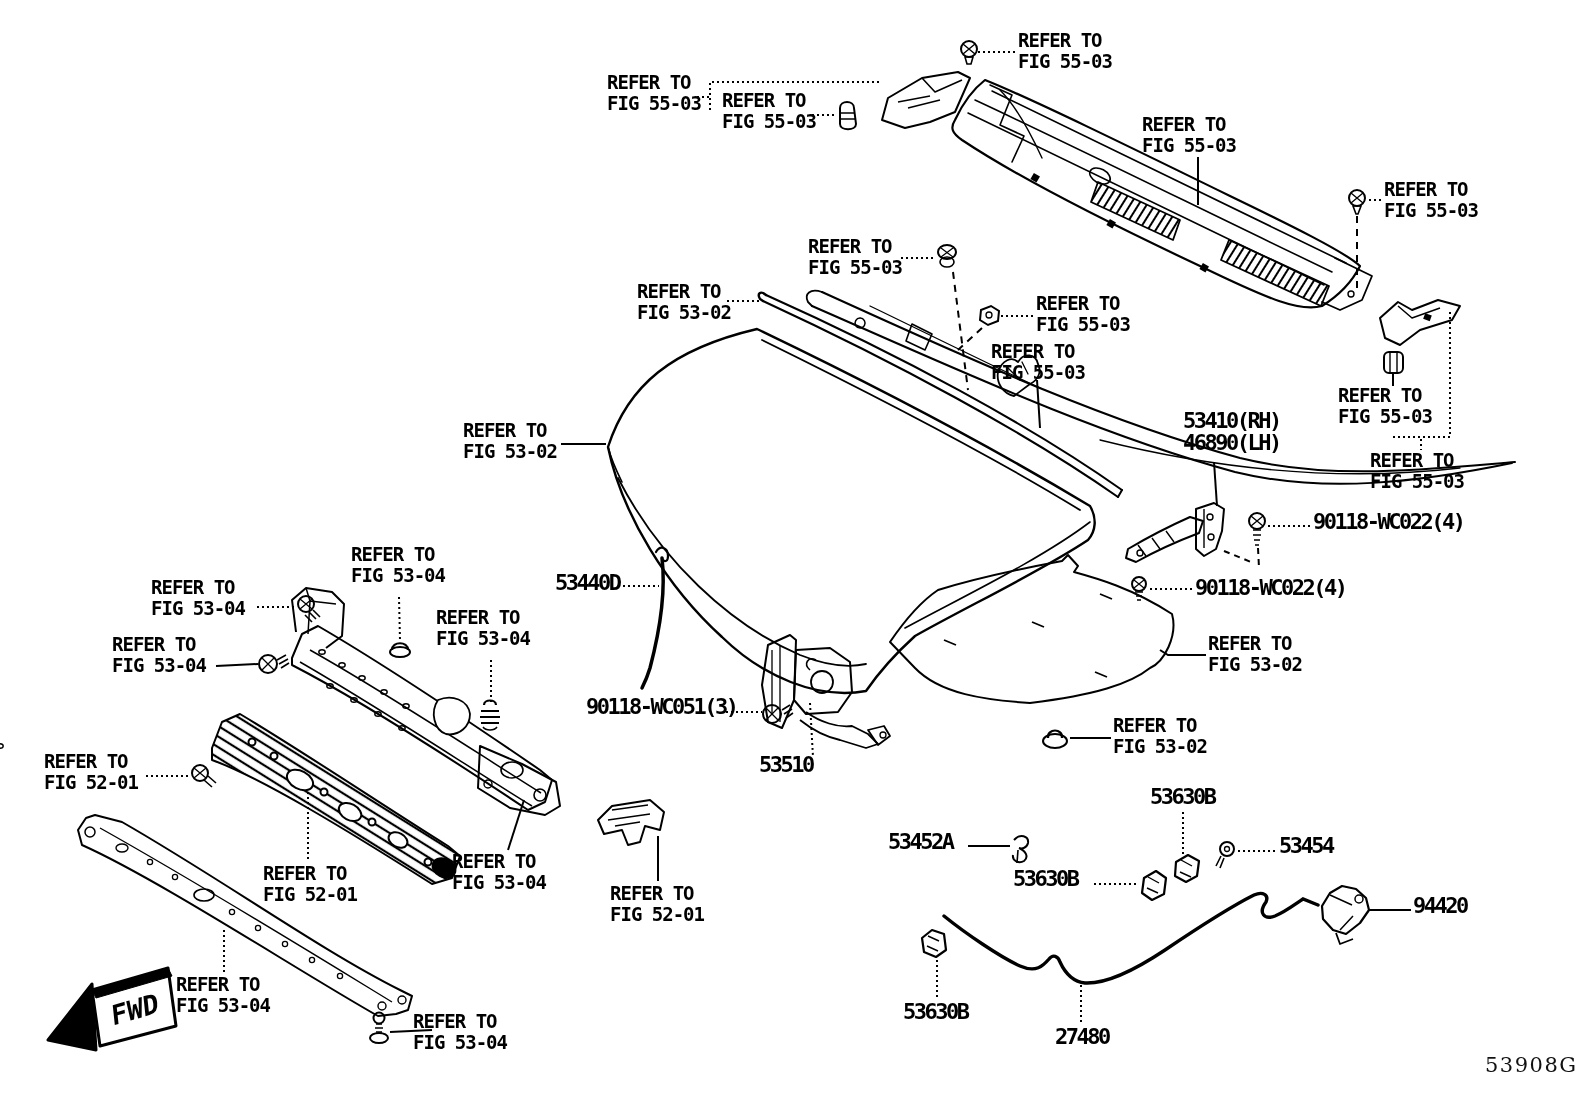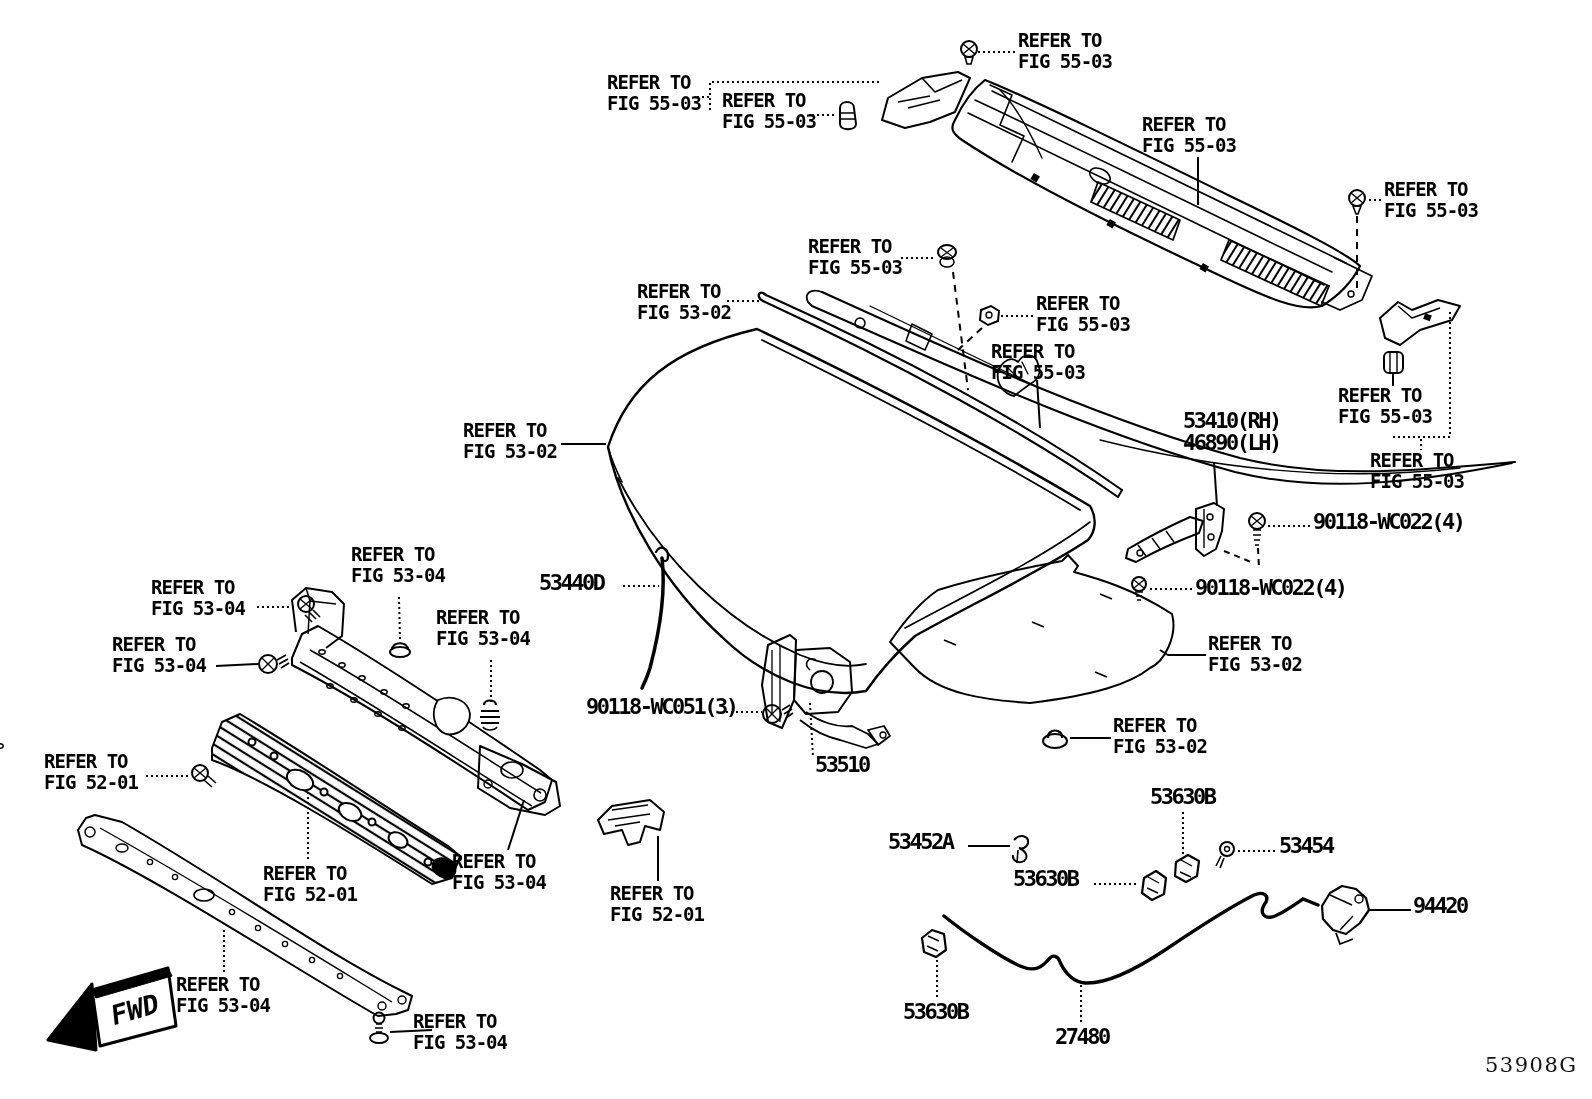--- a/index.html
+++ b/index.html
@@ -360,23 +360,23 @@
   <div class="lbl part" style="left:1183px;top:410px">53410(RH)
 46890(LH)</div>
   <div class="lbl" style="left:1338px;top:385px">REFER TO
 FIG 55-03</div>
   <div class="lbl" style="left:1370px;top:450px">REFER TO
 FIG 55-03</div>
   <div class="lbl part" style="left:1313px;top:511px">90118-WC022(4)</div>
   <div class="lbl part" style="left:1195px;top:577px">90118-WC022(4)</div>
   <div class="lbl" style="left:463px;top:420px">REFER TO
 FIG 53-02</div>
-  <div class="lbl part" style="left:539px;top:572px">53440D</div>
+  <div class="lbl part" style="left:555px;top:572px">53440D</div>
   <div class="lbl part" style="left:586px;top:696px">90118-WC051(3)</div>
-  <div class="lbl part" style="left:815px;top:754px">53510</div>
+  <div class="lbl part" style="left:759px;top:754px">53510</div>
   <div class="lbl" style="left:351px;top:544px">REFER TO
 FIG 53-04</div>
   <div class="lbl" style="left:151px;top:577px">REFER TO
 FIG 53-04</div>
   <div class="lbl" style="left:112px;top:634px">REFER TO
 FIG 53-04</div>
   <div class="lbl" style="left:436px;top:607px">REFER TO
 FIG 53-04</div>
   <div class="lbl" style="left:44px;top:751px">REFER TO
 FIG 52-01</div>

